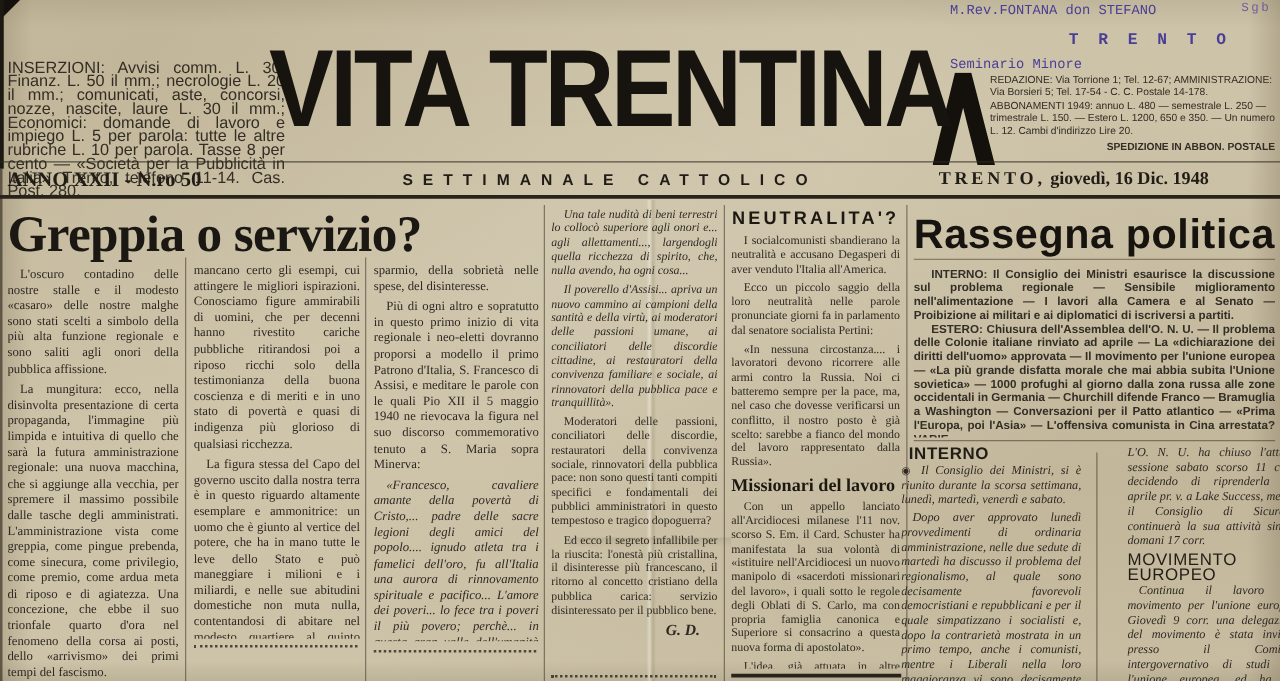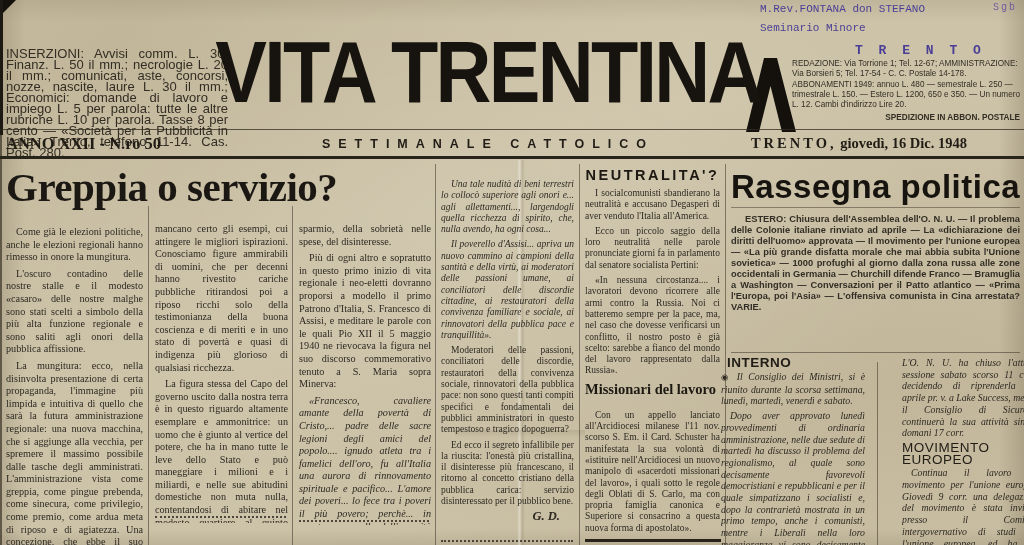--- a/index.html
+++ b/index.html
@@ -8,21 +8,21 @@
     background-color:#cdc3a8;
     background-image:
       radial-gradient(ellipse at 12% 8%, rgba(120,100,60,.14), transparent 45%),
       radial-gradient(ellipse at 88% 70%, rgba(110,90,55,.12), transparent 55%),
       radial-gradient(ellipse at 45% 40%, rgba(255,255,245,.16), transparent 60%),
       linear-gradient(90deg, rgba(60,48,26,.16), transparent 2.5%, transparent 97.5%, rgba(60,48,26,.18)),
       linear-gradient(rgba(70,58,34,.10), transparent 4%, transparent 97%, rgba(70,58,34,.12));
     font-family:"Liberation Serif", serif; color:#2b2620;
   }
   .abs{position:absolute;}
-  .body-text{font-size:10.2px; line-height:12.6px; text-align:justify; color:#2e2922;margin-top:12px;}
+  .body-text{font-size:10.2px; line-height:12.6px; text-align:justify; color:#2e2922;}
   .body-text p{margin:0 0 4px 0; text-indent:10px;}
   .body-text p.noindent{text-indent:0;}
   .sm{font-size:9.5px; line-height:11.3px;}
   .it{font-style:italic;}
   .vrule{width:1px; background:rgba(60,52,40,.55);}
   .hrule{height:1px; background:rgba(50,43,32,.75);}
   .hrule.thick{height:3px; background:#28231b;}
   .dotted{border-top:2px dotted rgba(45,39,30,.8); height:0;}
   .crease{pointer-events:none;}
   
@@ -59,22 +59,22 @@
   <div class="abs" style="left:0;top:135px;width:1.5px;height:410px;background:rgba(40,34,24,.6);"></div>
   <div class="abs blob-a" style="left:746px;top:58px;width:50px;height:74px;"></div>
   <div class="abs stamp-frag" style="left:993px;top:2px;">Sgb</div>
   <div class="abs crease" style="left:517px;top:160px;width:8px;height:385px;background:linear-gradient(90deg,transparent,rgba(255,255,248,.35),rgba(90,75,45,.15),transparent);"></div>
   <div class="abs crease" style="left:455px;top:430px;width:130px;height:8px;background:linear-gradient(rgba(90,75,45,.14),transparent);"></div>
 
   <div class="abs inserzioni" style="left:6px;top:48px;width:222px;">INSERZIONI: Avvisi comm. L. 30; Finanz. L. 50 il mm.; necrologie L. 20 il mm.; comunicati, aste, concorsi, nozze, nascite, laure L. 30 il mm.; Economici: domande di lavoro e impiego L. 5 per parola: tutte le altre rubriche L. 10 per parola. Tasse 8 per cento — «Società per la Pubblicità in Italia» Trento, telefono 11-14. Cas. Post. 280.</div>
 
   <div class="abs typed" style="left:760px;top:3px;width:260px;">
     <div style="font-size:11px;">M.Rev.FONTANA don STEFANO</div>
+    <div style="font-size:13px;font-weight:bold;letter-spacing:4px;margin:9px 0 0 95px;">T R E N T O</div>
     <div style="font-size:11px;margin-top:7px;">Seminario Minore</div>
-    <div style="font-size:13px;font-weight:bold;letter-spacing:4px;margin:9px 0 0 95px;">T R E N T O</div>
   </div>
 
   <div class="abs redazione" style="left:792px;top:59px;width:228px;">
     <span>REDAZIONE: Via Torrione 1; Tel. 12-67; AMMINISTRAZIONE: Via Borsieri 5; Tel. 17-54 - C. C. Postale 14-178.</span><br>
     <span>ABBONAMENTI 1949: annuo L. 480 — semestrale L. 250 — trimestrale L. 150. — Estero L. 1200, 650 e 350. — Un numero L. 12. Cambi d'indirizzo Lire 20.</span>
     <div style="text-align:right;margin-top:3px;font-weight:bold;">SPEDIZIONE IN ABBON. POSTALE</div>
   </div>
 
   <div class="abs" style="left:222px;top:22px;width:532px;height:106px;display:flex;align-items:flex-start;justify-content:center;">
     <div class="masthead-title">VITA TRENTINA</div>
@@ -92,21 +92,20 @@
   <div class="abs vrule" style="left:148px;top:206px;height:339px;"></div>
   <div class="abs vrule" style="left:292px;top:206px;height:339px;"></div>
   <div class="abs vrule" style="left:435px;top:164px;height:381px;"></div>
   <div class="abs vrule" style="left:579px;top:164px;height:381px;"></div>
   <div class="abs vrule" style="left:725px;top:164px;height:381px;"></div>
   <div class="abs vrule" style="left:877px;top:362px;height:183px;"></div>
 
   <div class="abs headline" style="left:6px;top:163px;width:424px;">Greppia o servizio?</div>
 
   <div class="abs body-text" style="left:6px;top:214px;width:137px;height:331px;overflow:hidden;">
-    <p>Come già le elezioni politiche, anche le elezioni regionali hanno rimesso in onore la mungitura.</p>
     <p>L'oscuro contadino delle nostre stalle e il modesto «casaro» delle nostre malghe sono stati scelti a simbolo della più alta funzione regionale e sono saliti agli onori della pubblica affissione.</p>
     <p>La mungitura: ecco, nella disinvolta presentazione di certa propaganda, l'immagine più limpida e intuitiva di quello che sarà la futura amministrazione regionale: una nuova macchina, che si aggiunge alla vecchia, per spremere il massimo possibile dalle tasche degli amministrati. L'amministrazione vista come greppia, come pingue prebenda, come sinecura, come privilegio, come premio, come ardua meta di riposo e di agiatezza. Una concezione, che ebbe il suo trionfale quarto d'ora nel fenomeno della corsa ai posti, dello «arrivismo» dei primi tempi del fascismo.</p>
   </div>
 
   <div class="abs body-text" style="left:155px;top:211px;width:133px;height:300px;overflow:hidden;">
     <p class="noindent">mancano certo gli esempi, cui attingere le migliori ispirazioni. Conosciamo figure ammirabili di uomini, che per decenni hanno rivestito cariche pubbliche ritirandosi poi a riposo ricchi solo della testimonianza della buona coscienza e di meriti e in uno stato di povertà e quasi di indigenza più glorioso di qualsiasi ricchezza.</p>
     <p>La figura stessa del Capo del governo uscito dalla nostra terra è in questo riguardo altamente esemplare e ammonitrice: un uomo che è giunto al vertice del potere, che ha in mano tutte le leve dello Stato e può maneggiare i milioni e i miliardi, e nelle sue abitudini domestiche non muta nulla, contentandosi di abitare nel modesto quartiere al quinto piano di una casa che occupava da semplice impiegato, può insegnare qualche cosa ai novellini della Regione e può ben far loro la predica del ri-</p>
   </div>
   <div class="abs dotted" style="left:155px;top:516px;width:131px;"></div>
 
@@ -137,20 +136,21 @@
     <div class="body-text sm">
       <p>Con un appello lanciato all'Arcidiocesi milanese l'11 nov. scorso S. Em. il Card. Schuster ha manifestata la sua volontà di «istituire nell'Arcidiocesi un nuovo manipolo di «sacerdoti missionari del lavoro», i quali sotto le regole degli Oblati di S. Carlo, ma con propria famiglia canonica e Superiore si consacrino a questa nuova forma di apostolato».</p>
       <p>L'idea, già attuata in altre diocesi, merita la più alta attenzione anche nella nostra.</p>
     </div>
   </div>
   <div class="abs hrule thick" style="left:585px;top:539px;width:136px;"></div>
 
   <div class="abs rassegna-head" style="left:731px;top:168px;">Rassegna politica</div>
   <div class="abs hrule" style="left:731px;top:207px;width:289px;background:rgba(50,43,32,.45);"></div>
   <div class="abs summary" style="left:731px;top:214px;width:289px;height:136px;overflow:hidden;">
+    <p>INTERNO: Il Consiglio dei Ministri esaurisce la discussione sul problema regionale — Sensibile miglioramento nell'alimentazione — I lavori alla Camera e al Senato — Proibizione ai militari e ai diplomatici di iscriversi a partiti.</p>
     <p>ESTERO: Chiusura dell'Assemblea dell'O. N. U. — Il problema delle Colonie italiane rinviato ad aprile — La «dichiarazione dei diritti dell'uomo» approvata — Il movimento per l'unione europea — «La più grande disfatta morale che mai abbia subita l'Unione sovietica» — 1000 profughi al giorno dalla zona russa alle zone occidentali in Germania — Churchill difende Franco — Bramuglia a Washington — Conversazioni per il Patto atlantico — «Prima l'Europa, poi l'Asia» — L'offensiva comunista in Cina arrestata? VARIE.</p>
   </div>
   <div class="abs hrule" style="left:731px;top:352px;width:289px;background:rgba(50,43,32,.5);"></div>
 
   <div class="abs caps-head" style="left:727px;top:355px;font-weight:bold;">INTERNO</div>
   <div class="abs subcol" style="left:721px;top:371px;width:144px;height:174px;overflow:hidden;">
     <p class="noindent"><span style="font-style:normal;font-size:8.5px;">◉</span> <span>Il Consiglio dei Ministri, si è riunito durante la scorsa settimana, lunedì, martedì, venerdì e sabato.</span></p>
     <p>Dopo aver approvato lunedì provvedimenti di ordinaria amministrazione, nelle due sedute di martedì ha discusso il problema del regionalismo, al quale sono decisamente favorevoli democristiani e repubblicani e per il quale simpatizzano i socialisti e, dopo la contrarietà mostrata in un primo tempo, anche i comunisti, mentre i Liberali nella loro maggioranza vi sono decisamente avversi. Il Consiglio ha inoltre</p>
   </div>
 

